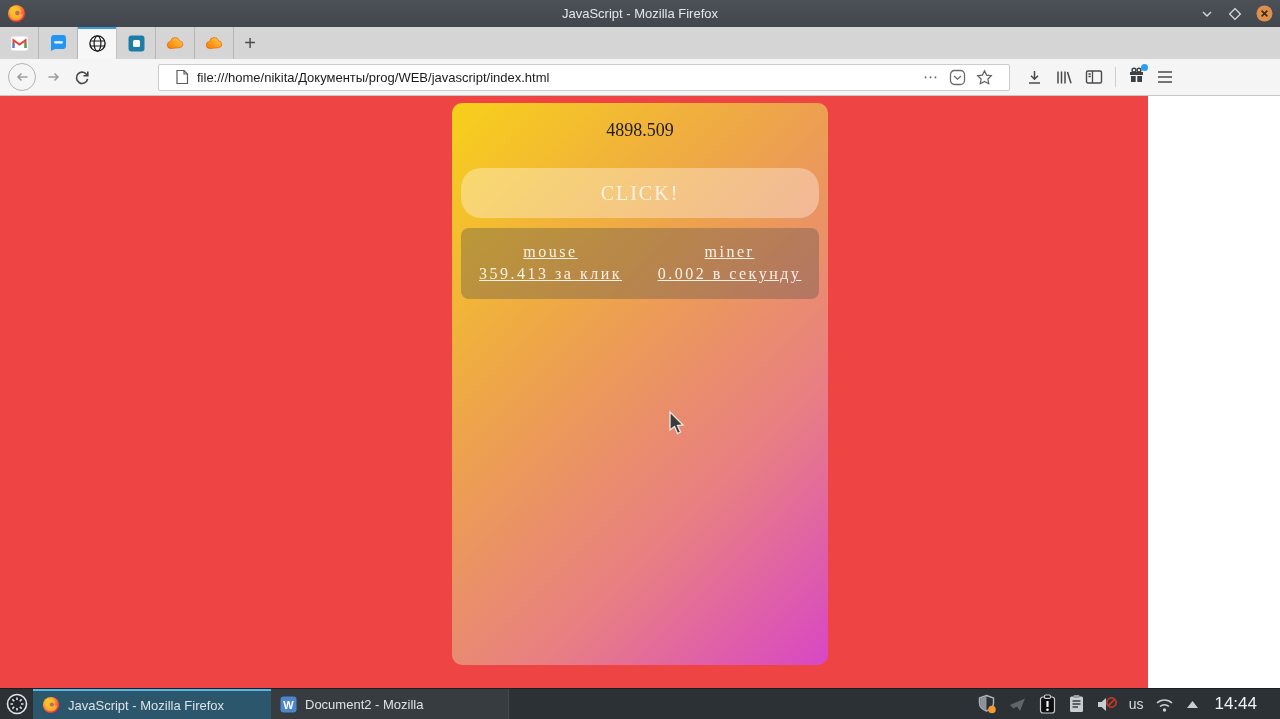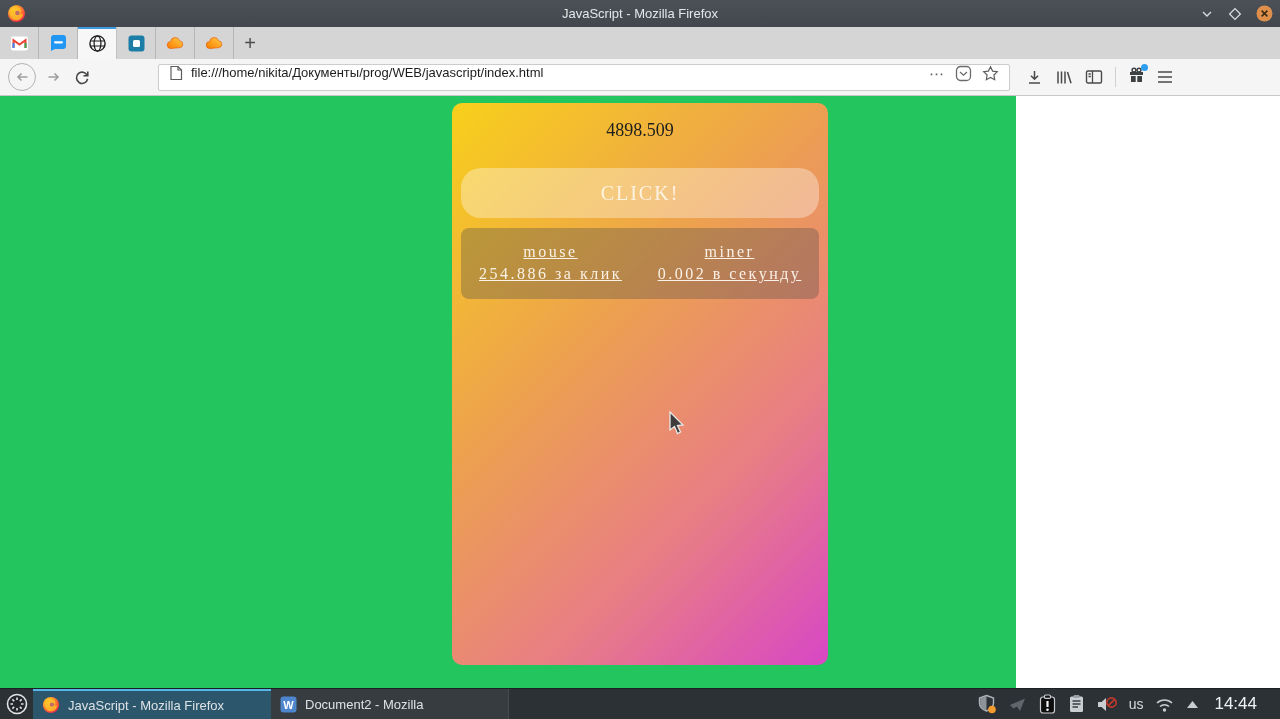--- a/index.html
+++ b/index.html
@@ -24,31 +24,31 @@
   .tab.active::before { content:""; position:absolute; left:0; top:0; right:0; height:2px; background:#3c9be0; }
   .tab svg { width:19px; height:19px; display:block; }
   .newtab { width:32px; display:flex; align-items:center; justify-content:center; color:#4d4d4d; font-size:20px; }
 
   
   .toolbar { position:absolute; left:0; top:59px; width:1280px; height:37px;
     background:#f5f5f5; border-bottom:1px solid #c8c8c8; display:flex; align-items:center; padding:0 8px; }
   .navbtn { display:flex; align-items:center; justify-content:center; width:28px; height:28px; border-radius:50%; }
   .navbtn.circled { border:1px solid #b3b3b3; margin-right:4px; }
   .urlbar { margin-left:62px; flex:1; max-width:852px; height:27px; background:#fff;
-    border:1px solid #ccc; border-radius:2px; display:flex; align-items:flex-start; padding:0 10px; }
+    border:1px solid #ccc; border-radius:2px; display:flex; align-items:center; padding:0 16px; }
   .urlbar .url-text { font-size:13px; color:#1c1c1c; margin-left:8px; white-space:nowrap; }
   .urlbar .grow { flex:1; }
   .urlbar .dots { color:#5c5c5c; font-size:15px; letter-spacing:1px; margin-right:10px; }
   .toolbar-right { display:flex; align-items:center; gap:12px; margin-left:16px; margin-right:2px; }
   .vsep { width:1px; height:20px; background:#cfcfcf; }
   .gift-wrap { position:relative; }
   .gift-dot { position:absolute; right:-3px; top:-3px; width:7px; height:7px; border-radius:50%; background:#2e9ff0; }
 
   
-  .viewport { position:absolute; left:0; top:96px; width:1016px; height:592px; background:#22c55e; }
+  .viewport { position:absolute; left:0; top:96px; width:1148px; height:592px; background:#ef4444; }
   .card { position:absolute; left:452px; top:7px; width:376px; height:562px; border-radius:10px;
     background:linear-gradient(135deg,#f8d01a 0%,#eda24d 38%,#e87e84 70%,#d847c5 100%);
     padding:0 9px; font-family:"Liberation Serif","DejaVu Serif",serif; }
   .score { margin-top:17px; text-align:center; font-size:18px; color:#1e1e1e; }
   .click-btn { margin-top:27px; height:50px; border-radius:20px; background:rgba(255,255,255,0.34);
     display:flex; align-items:center; justify-content:center;
     color:rgba(255,252,247,0.82); font-size:20px; letter-spacing:2px; }
   .stats { margin-top:10px; height:71px; border-radius:8px; background:rgba(88,82,74,0.36);
     display:flex; padding-top:13px; }
   .stats .col { flex:1; text-align:center; color:rgba(255,250,243,0.93);
@@ -216,21 +216,21 @@
     </div>
   </div>
 
   <div class="viewport">
     <div class="card">
       <div class="score">4898.509</div>
       <div class="click-btn">CLICK!</div>
       <div class="stats">
         <div class="col">
           <div>mouse</div>
-          <div>254.886 за клик</div>
+          <div>359.413 за клик</div>
         </div>
         <div class="col">
           <div>miner</div>
           <div>0.002 в секунду</div>
         </div>
       </div>
     </div>
     <svg class="cursor" width="22" height="28" viewBox="0 0 22 28">
       <path d="M4 2 L4 20 L8.5 16.5 L11.5 23.5 L14.5 22 L11.5 15.5 L17 15 z" fill="#3c3c3c" stroke="#e8e8e8" stroke-width="1.3"></path>
     </svg>

